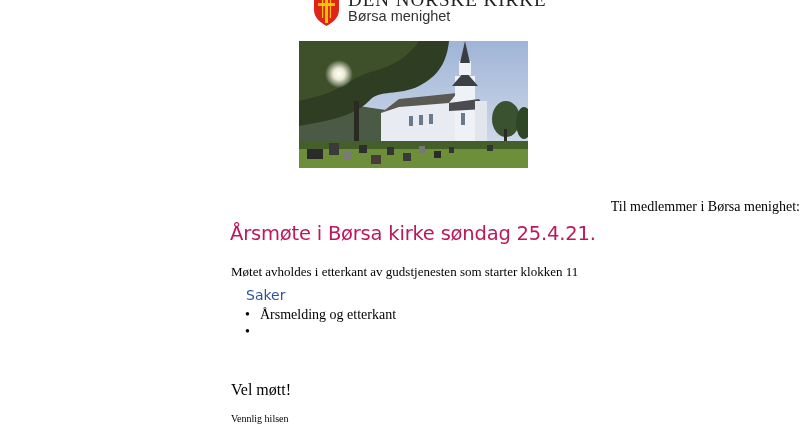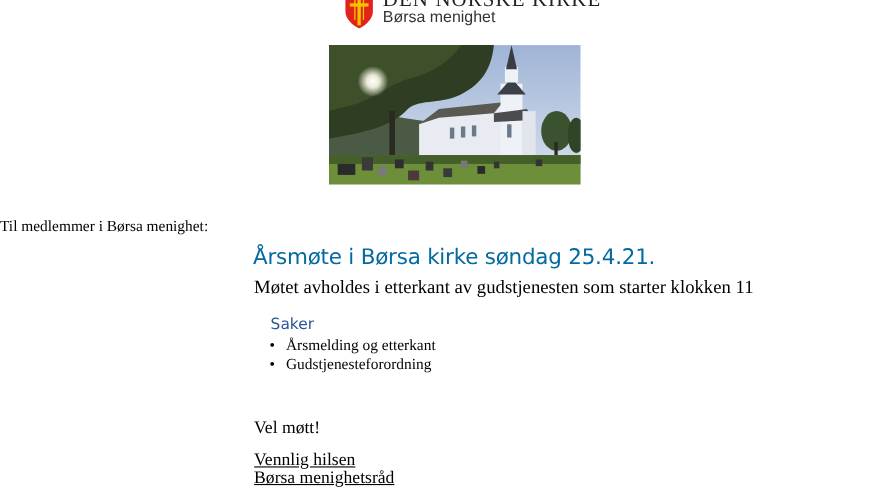--- a/index.html
+++ b/index.html
@@ -12,36 +12,36 @@
     .org-name {
       left: 348px; top: -11px; font-family: "Liberation Serif", serif;
       font-size: 19px; letter-spacing: 1px; color: #222; white-space: nowrap;
     }
     .parish-name {
       left: 348px; top: 8px; font-family: "Liberation Sans", sans-serif;
       font-size: 14.5px; color: #333; white-space: nowrap;
     }
     .photo { left: 299px; top: 41px; width: 229px; height: 127px; overflow: hidden; }
     .greeting {
-      left: 0; width: 800px; top: 199px; text-align: left; font-size: 14px;
+      left: 0; width: 800px; top: 199px; text-align: right; font-size: 14px;
     }
     .heading {
       left: 230px; top: 222px; font-family: "DejaVu Sans", sans-serif;
-      font-size: 19.5px; color: #0369a1; white-space: nowrap; letter-spacing: -0.2px;
+      font-size: 19.5px; color: #be185d; white-space: nowrap; letter-spacing: -0.2px;
     }
-    .subtitle { left: 231px; top: 251px; font-size: 17px; white-space: nowrap; }
+    .subtitle { left: 231px; top: 264px; font-size: 13px; white-space: nowrap; }
     .sub-heading {
       left: 246px; top: 287px; font-family: "DejaVu Sans", sans-serif;
       font-size: 14px; color: #2F5496;
     }
     .list { left: 245px; top: 306px; margin: 0; padding: 0; list-style: none; }
     .list li { font-size: 14px; line-height: 17px; position: relative; padding-left: 15px; }
     .list li .bullet { position: absolute; left: 0; top: 0; }
     .closing { left: 231px; top: 381px; font-size: 16px; }
-    .signoff { left: 231px; top: 411px; font-size: 16px; line-height: 16px; text-decoration: underline; }
+    .signoff { left: 231px; top: 411px; font-size: 10px; line-height: 16px; }
   </style>
 </head>
 <body>
 
 <div class="abs logo-shield">
   <svg width="27" height="32" viewBox="0 0 27 32">
     <path d="M1 0 H26 V16 C26 24 19 29 13.5 32 C8 29 1 24 1 16 Z" fill="#E2231A"></path>
     <rect x="12" y="2" width="3" height="27" fill="#F5C400"></rect>
     <rect x="5" y="9" width="17" height="3" fill="#F5C400"></rect>
     <rect x="9" y="2" width="1.2" height="22" fill="#F5C400"></rect>
@@ -115,21 +115,19 @@
 <div class="abs subtitle">Møtet avholdes i etterkant av gudstjenesten som starter klokken 11</div>
 
 <div class="abs sub-heading">Saker</div>
 <ul class="abs list">
   <li>
     <span class="bullet">•</span>
     <span>Årsmelding og etterkant</span>
   </li>
   <li>
     <span class="bullet">•</span>
-    <span>Gudstjenesteforordning</span>
   </li>
 </ul>
 
 <div class="abs closing">Vel møtt!</div>
 <div class="abs signoff">
   <div>Vennlig hilsen</div>
-  <div>Børsa menighetsråd</div>
 </div>
 
 </body></html>

